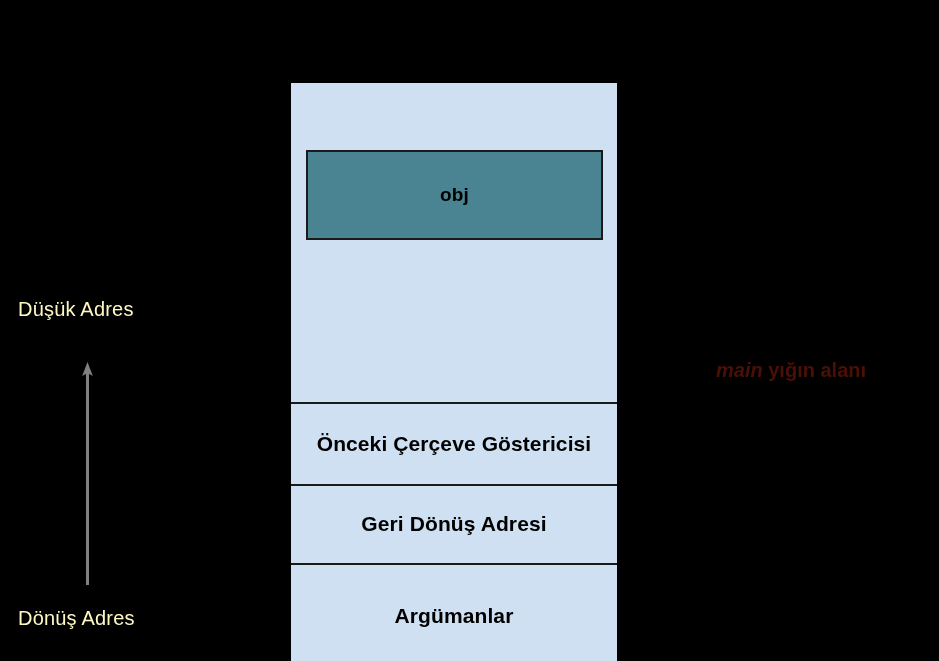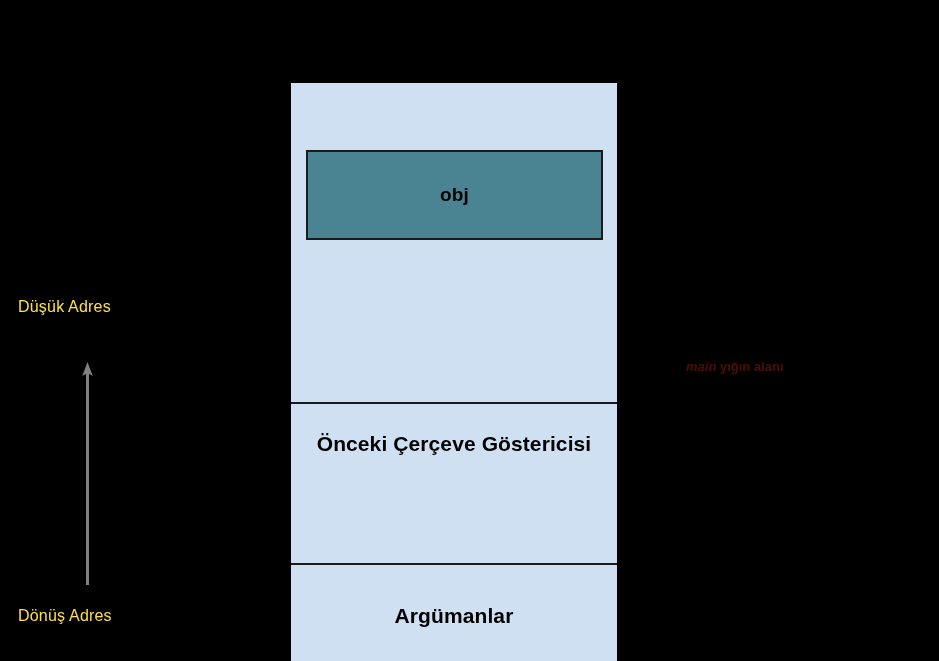--- a/index.html
+++ b/index.html
@@ -68,43 +68,43 @@
     line-height: 1.35;
     letter-spacing: 0.1px;
   }
   #cell-prev-frame-pointer { top: 370px; height: 82px; }
   #cell-return-address     { top: 452px; height: 79px; }
   #cell-arguments          { top: 531px; height: 104px; }
 
   
   .address-label {
     position: absolute;
-    font-size: 16px;
-    color: #fde047;
+    font-size: 20px;
+    color: #fef9c3;
     white-space: nowrap;
     letter-spacing: 0.2px;
   }
   #low-address-label  { left: 18px; top: 266px; }
   #high-address-label { left: 18px; top: 575px; }
 
   
   #direction-arrow {
     position: absolute;
     left: 71px;
     top: 325px;
     width: 34px;
     height: 230px;
   }
 
   
   #main-stack-area-label {
     position: absolute;
-    left: 686px;
+    left: 716px;
     top: 327px;
-    font-size: 13px;
+    font-size: 20px;
     font-weight: bold;
     color: #4b1005;
     white-space: nowrap;
   }
   #main-stack-area-label .kw {
     font-style: italic;
     font-weight: bold;
   }
 </style>
 </head>
@@ -115,20 +115,23 @@
   <div id="stack-container"></div>
 
   <div id="obj-box">
     <span class="cell-label">obj</span>
   </div>
 
   <div class="stack-cell" id="cell-prev-frame-pointer">
     <span class="cell-label">Önceki Çerçeve Göstericisi</span>
   </div>
 
+  <div class="stack-cell" id="cell-return-address">
+    <span class="cell-label">Geri Dönüş Adresi</span>
+  </div>
 
   <div class="stack-cell" id="cell-arguments">
     <span class="cell-label">Argümanlar</span>
   </div>
 
   <div class="address-label" id="low-address-label">Düşük Adres</div>
 
   <div class="address-label" id="high-address-label">Dönüş Adres</div>
 
   <svg id="direction-arrow" viewBox="0 0 34 230">

